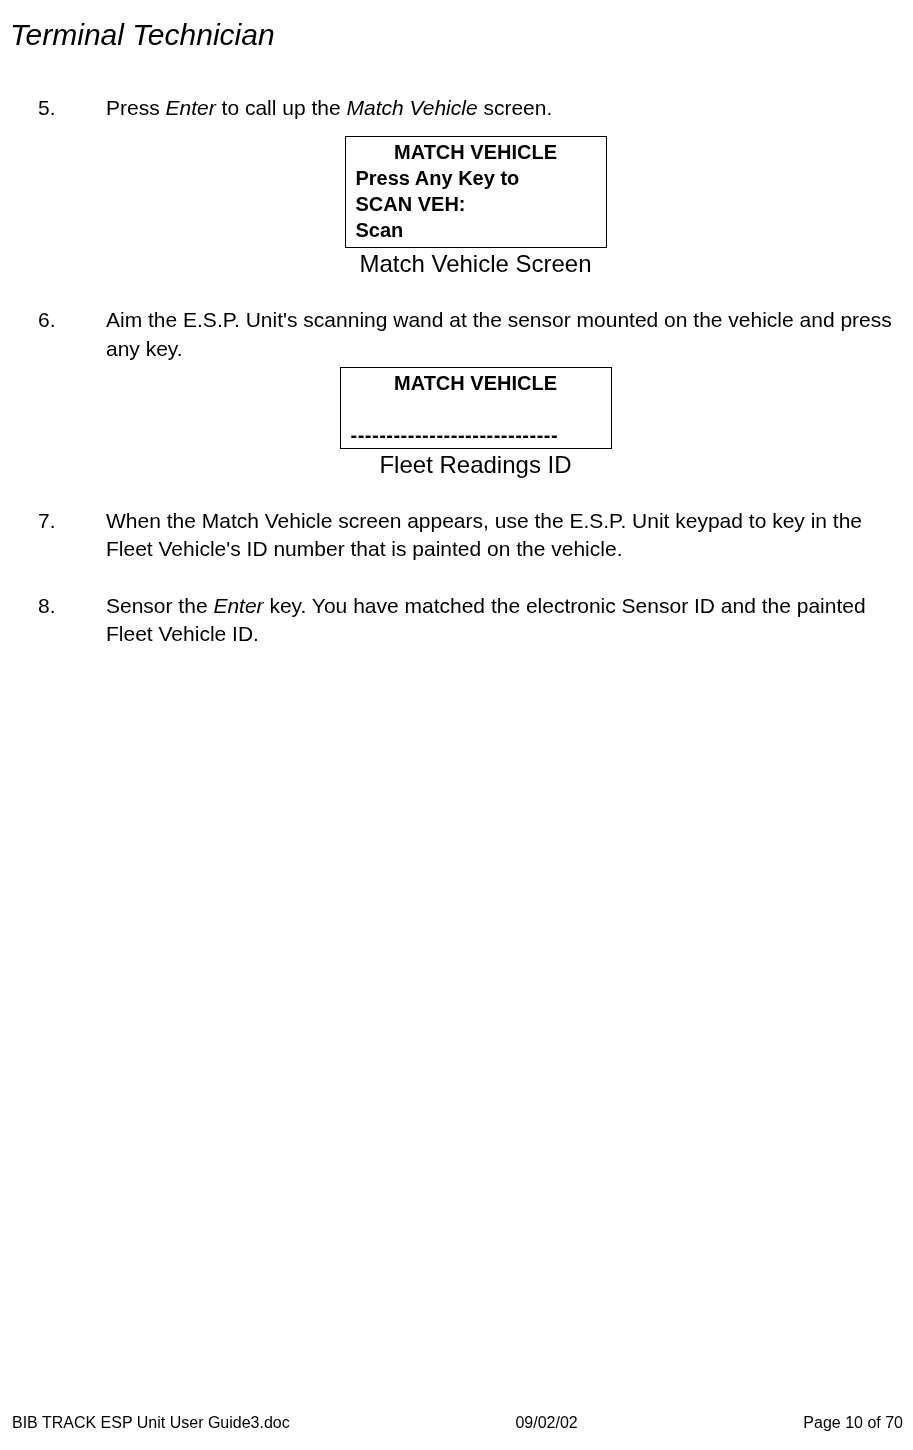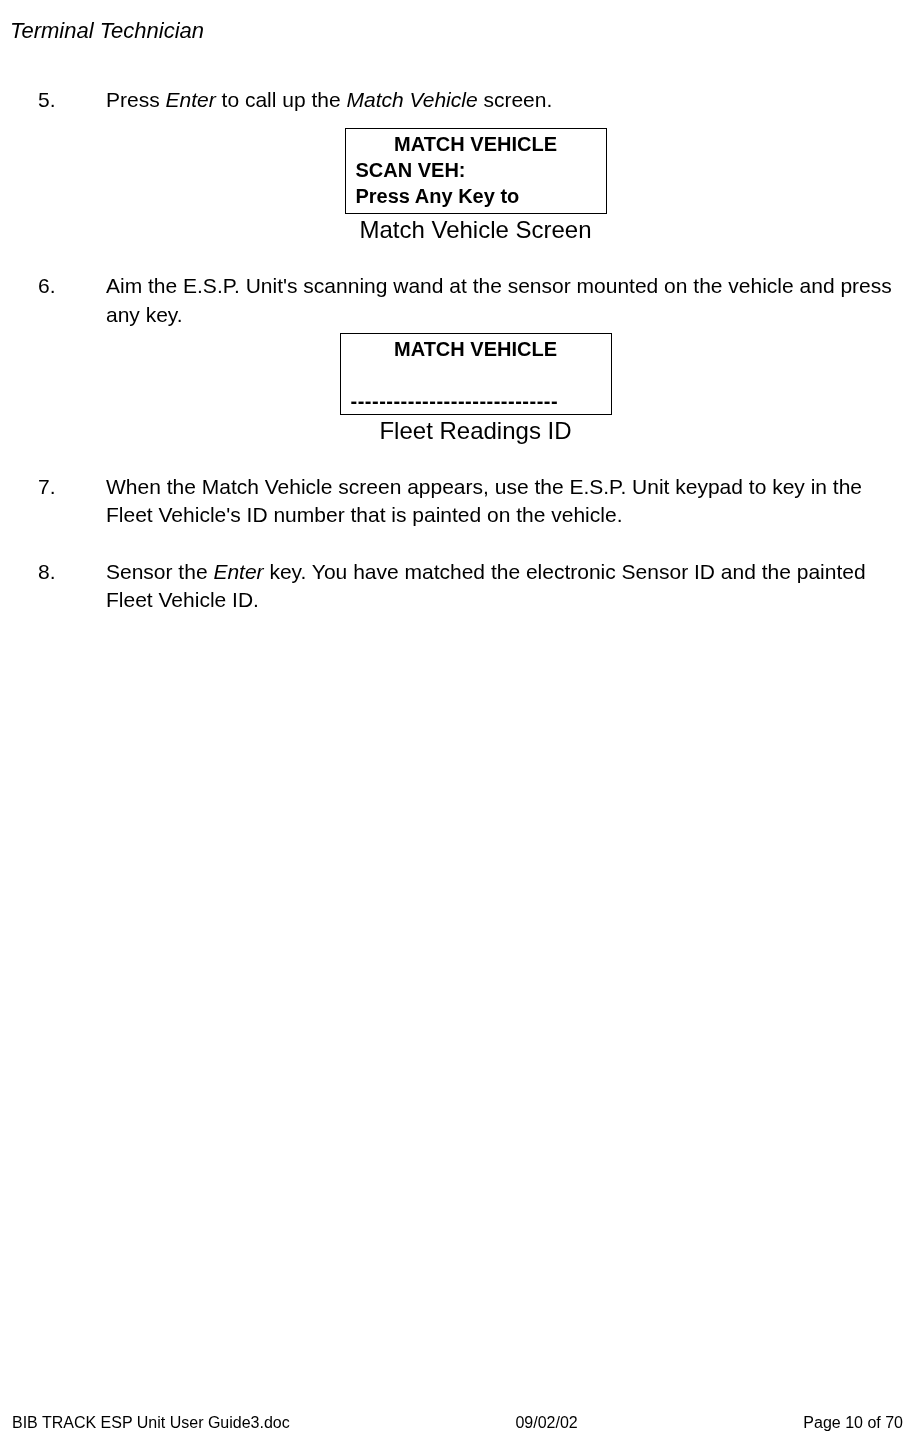--- a/index.html
+++ b/index.html
@@ -9,21 +9,21 @@
       height: 1450px;
       padding: 18px 0 18px 10px;
       position: relative;
       background: #fff;
       color: #000;
     }
     .header {
       display: flex;
       justify-content: space-between;
       font-style: italic;
-      font-size: 22px;
+      font-size: 30px;
       margin-bottom: 42px;
     }
     .content {
       padding-left: 28px;
     }
     .step {
       display: flex;
       margin-bottom: 8px;
       font-size: 21px;
       line-height: 1.35;
@@ -87,22 +87,23 @@
   <div class="step">
     <div class="step-num">5.</div>
     <div class="step-text">
       <span>Press </span><i>Enter</i><span> to call up the </span><i>Match Vehicle</i><span> screen.</span>
     </div>
   </div>
 
   <div class="screen-wrap">
     <div class="screen-box">
       <div class="screen-title">MATCH VEHICLE</div>
+      <div>Press Any Key to</div>
       <div>SCAN VEH:</div>
-      <div>Press Any Key to</div>
+      <div>Scan</div>
     </div>
     <div class="screen-caption">Match Vehicle Screen</div>
   </div>
 
   <div class="step">
     <div class="step-num">6.</div>
     <div class="step-text">Aim the E.S.P. Unit's scanning wand at the sensor mounted on the vehicle and press any key.</div>
   </div>
 
   <div class="screen-wrap" style="margin-top:-4px;">

